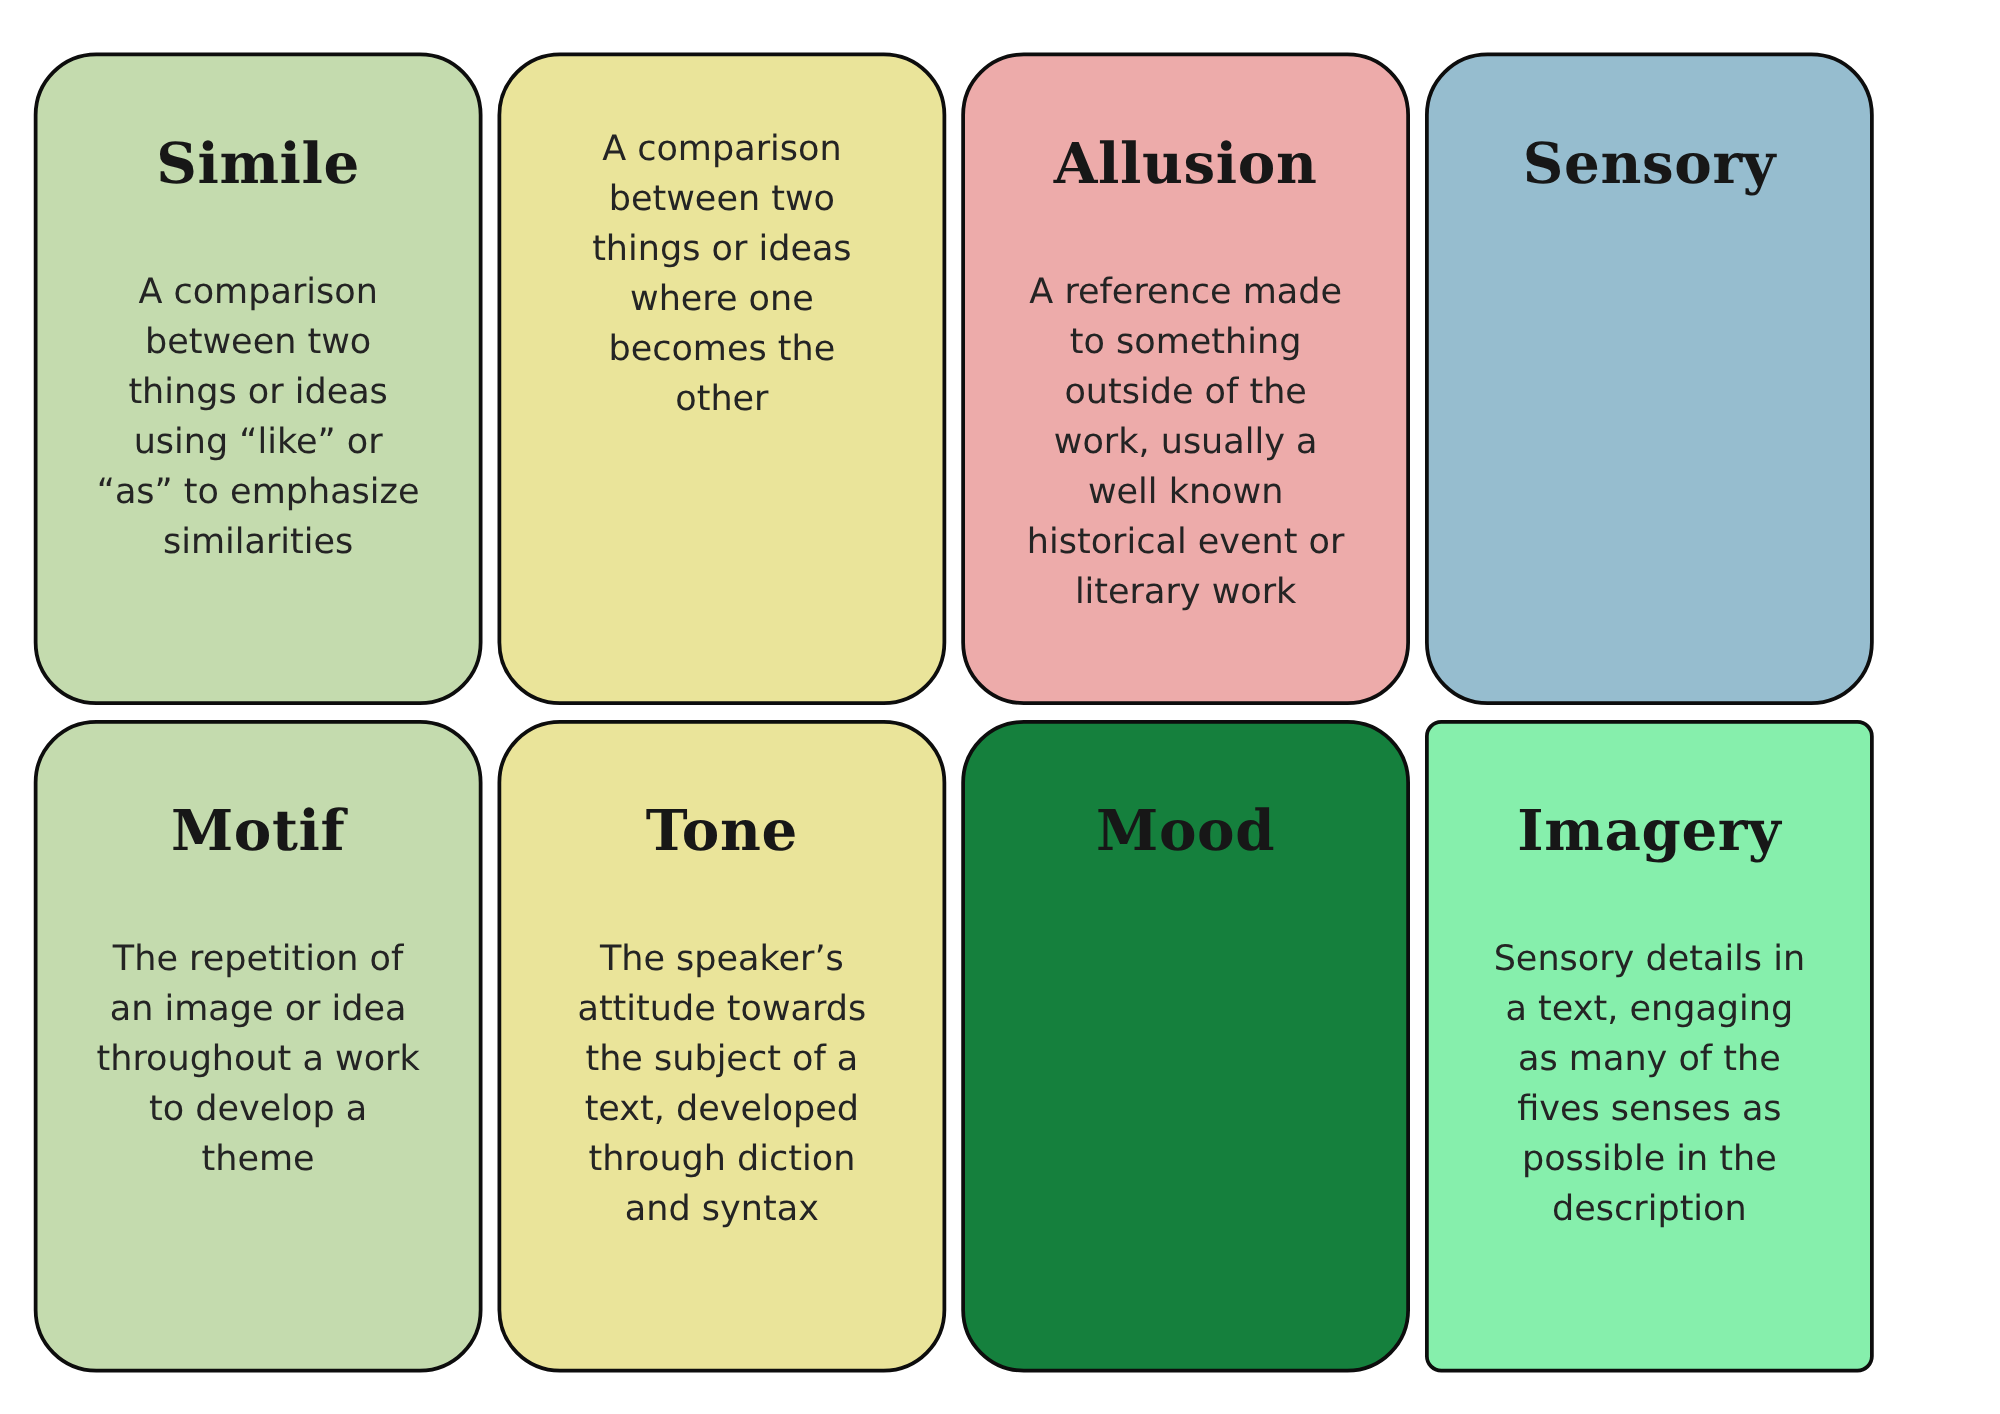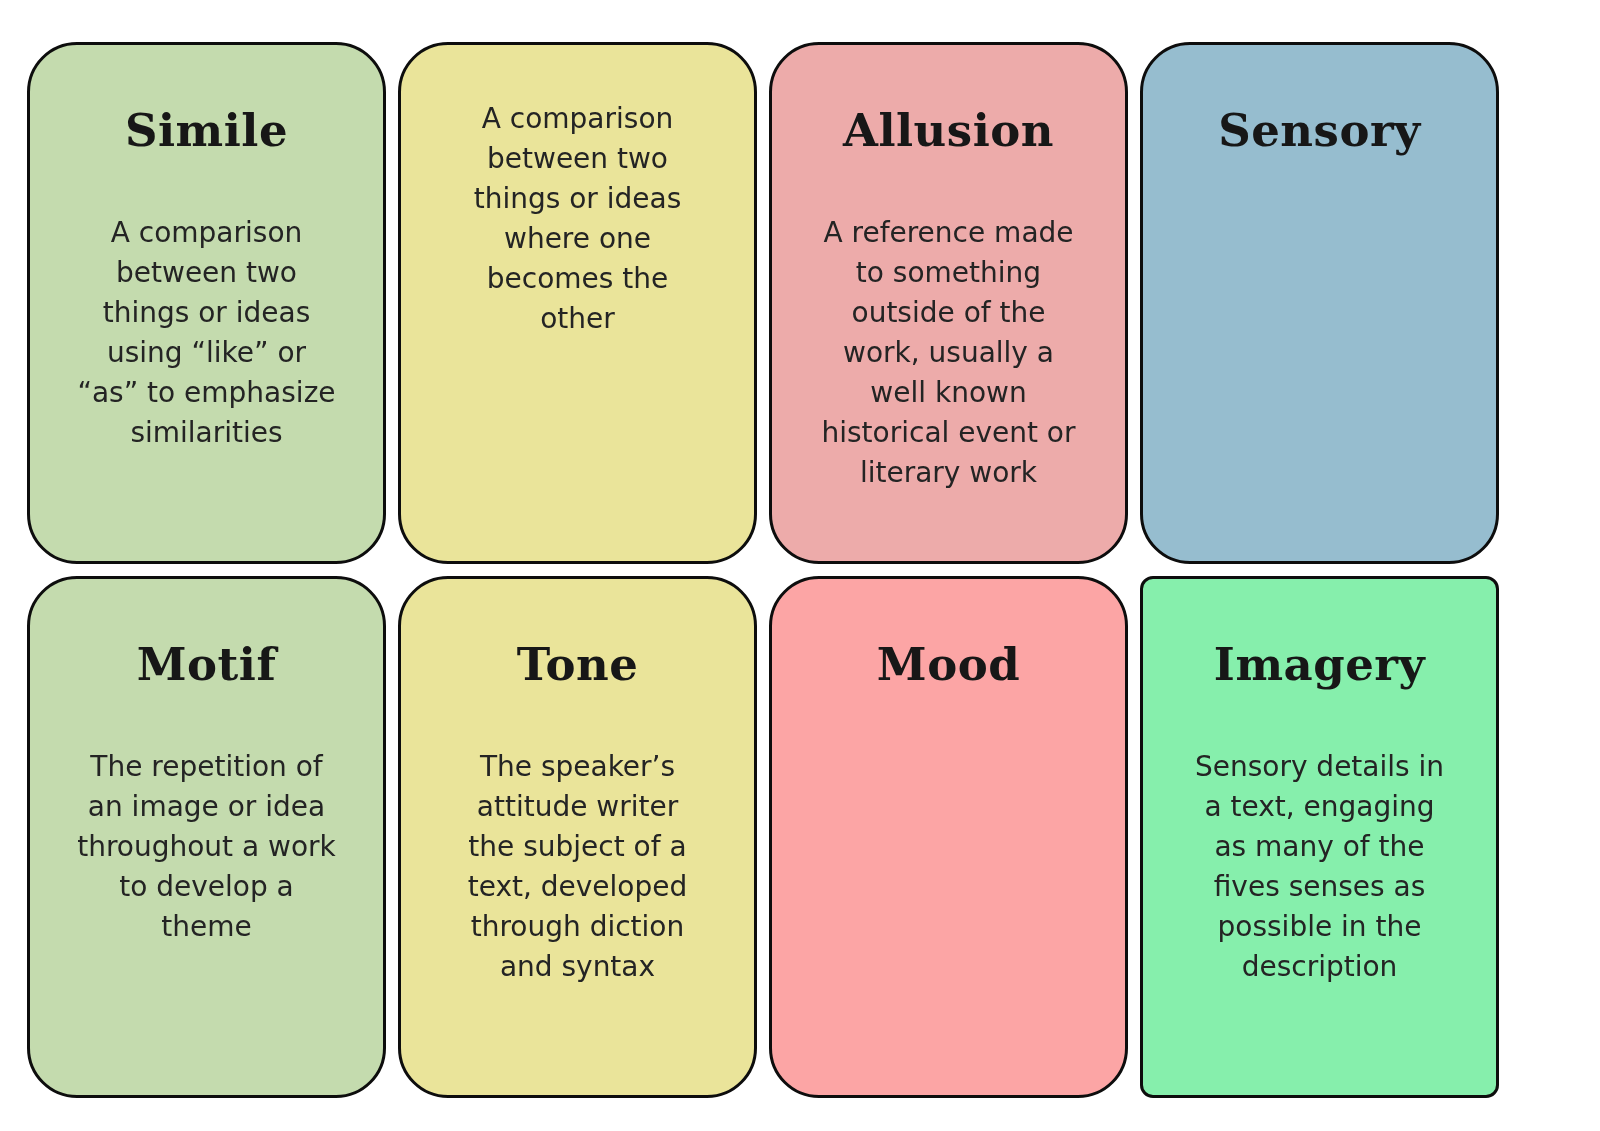--- a/index.html
+++ b/index.html
@@ -91,28 +91,28 @@
     <p class="card-body">The repetition of
 an image or idea
 throughout a work
 to develop a
 theme</p>
   </section>
 
   <section class="card" style="background-color: rgb(234, 228, 154);">
     <h2 class="card-title">Tone</h2>
     <p class="card-body">The speaker’s
-attitude writer
+attitude towards
 the subject of a
 text, developed
 through diction
 and syntax</p>
   </section>
 
-  <section class="card" style="background-color: #fca5a5;">
+  <section class="card" style="background-color: #15803d;">
     <h2 class="card-title">Mood</h2>
   </section>
 
   <section class="card" style="background-color: #86efac; border-radius: 13px;">
     <h2 class="card-title">Imagery</h2>
     <p class="card-body">Sensory details in
 a text, engaging
 as many of the
 fives senses as
 possible in the

